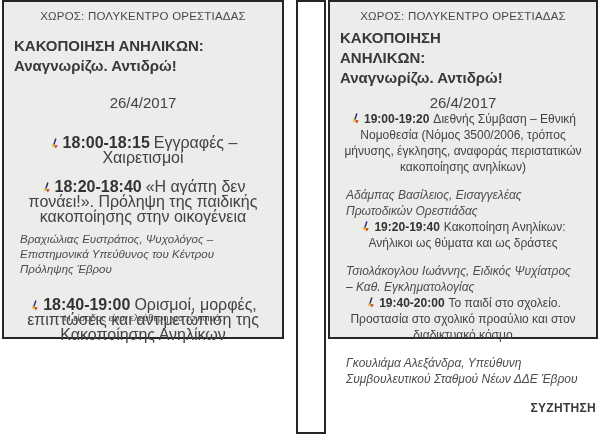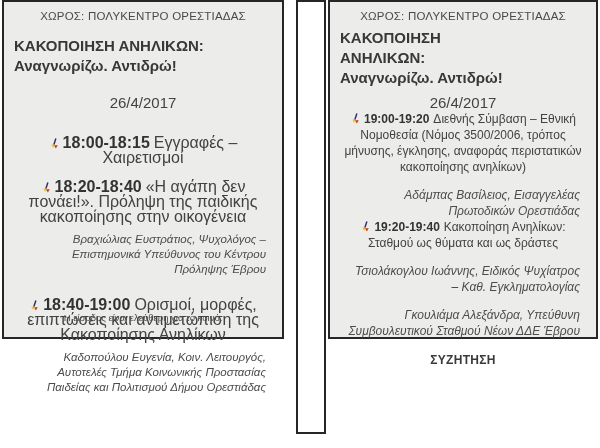--- a/index.html
+++ b/index.html
@@ -18,27 +18,27 @@
     position:absolute;top:0;left:296px;width:30px;height:434px;
     background:#ffffff;border:2px solid #262626;box-sizing:border-box;
   }
   .venue{margin:8px 6px 0;text-align:center;font-size:11.5px;color:#4a4a4a;letter-spacing:.2px;}
   .title{margin:14px 10px 0;text-align:left;font-weight:bold;font-size:15px;color:#383838;line-height:20px;}
   .date{margin:18px 0 0;text-align:center;font-size:15px;color:#434343;}
   .item{margin:8px 14px;text-align:center;line-height:15px;font-size:16px;color:#424242;}
   #right-panel .item{font-size:12px;line-height:16px;margin:0 12px;}
   .item .time{font-weight:bold;color:#333333;margin-right:4px;white-space:nowrap;}
   .bullet{display:inline-block;width:11px;height:11px;margin-right:3px;vertical-align:-1px;}
-  .speaker{margin:0 16px;text-align:right;font-style:italic;font-size:11.5px;line-height:15px;color:#4c4c4c;}
+  .speaker{margin:0 16px;text-align:left;font-style:italic;font-size:11.5px;line-height:15px;color:#4c4c4c;}
   #right-panel .speaker{font-size:12px;line-height:16px;}
   .footer-note{
     position:absolute;left:0;right:0;bottom:14px;text-align:center;
     font-size:9.5px;color:#4c4c4c;
   }
-  .closing{text-align:center;font-weight:bold;font-size:12px;color:#3a3a3a;letter-spacing:.3px;}
+  .closing{text-align:right;font-weight:bold;font-size:12px;color:#3a3a3a;letter-spacing:.3px;}
   .mt24{margin-top:24px;} .mt20{margin-top:20px;} .mt18{margin-top:4px;}
   .mt16{margin-top:16px;} .mt14{margin-top:14px;} .mt12{margin-top:12px;}
   .mt10{margin-top:10px;} .mt6{margin-top:6px;}
 </style>
 </head>
 <body>
 
 <div id="stage">
 
   <div class="panel" id="left-panel">
@@ -68,21 +68,20 @@
     <p class="speaker mt18">Βραχιώλιας Ευστράτιος, Ψυχολόγος – Επιστημονικά Υπεύθυνος του Κέντρου Πρόληψης Έβρου</p>
 
     <p class="item mt20">
       <span class="bullet"><svg viewBox="0 0 12 12" width="11" height="11">
             <path d="M7.5 0.5 L5.2 7.5" stroke="#2b2b6e" stroke-width="1.6" fill="none"></path>
             <path d="M2.5 7 L6.5 7 L4.5 11 Z" fill="#f2c121"></path>
             <path d="M5.5 8 L9.5 8 L7.5 11.5 Z" fill="#c23a2b"></path>
           </svg></span><span class="time">18:40-19:00</span><span>Ορισμοί, μορφές, επιπτώσεις και αντιμετώπιση της Κακοποίησης Ανηλίκων</span>
     </p>
 
-    <p class="speaker mt18">Καδοπούλου Ευγενία, Κοιν. Λειτουργός, Αυτοτελές Τμήμα Κοινωνικής Προστασίας Παιδείας και Πολιτισμού Δήμου Ορεστιάδας</p>
 
     <div class="footer-note">Η είσοδος είναι ελεύθερη για το κοινό.</div>
   </div>
 
   <div id="spine-panel"></div>
 
   <div class="panel" id="right-panel">
     <div class="venue">ΧΩΡΟΣ: ΠΟΛΥΚΕΝΤΡΟ ΟΡΕΣΤΙΑΔΑΣ</div>
     <div class="title mt6">
       <div>ΚΑΚΟΠΟΙΗΣΗ</div>
@@ -99,24 +98,31 @@
           </svg></span><span class="time">19:00-19:20</span><span>Διεθνής Σύμβαση – Εθνική Νομοθεσία (Νόμος 3500/2006, τρόπος μήνυσης, έγκλησης, αναφοράς περιστατικών κακοποίησης ανηλίκων)</span>
     </p>
 
     <p class="speaker mt12">Αδάμπας Βασίλειος, Εισαγγελέας Πρωτοδικών Ορεστιάδας</p>
 
     <p class="item mt12">
       <span class="bullet"><svg viewBox="0 0 12 12" width="11" height="11">
             <path d="M7.5 0.5 L5.2 7.5" stroke="#2b2b6e" stroke-width="1.6" fill="none"></path>
             <path d="M2.5 7 L6.5 7 L4.5 11 Z" fill="#f2c121"></path>
             <path d="M5.5 8 L9.5 8 L7.5 11.5 Z" fill="#c23a2b"></path>
-          </svg></span><span class="time">19:20-19:40</span><span>Κακοποίηση Ανηλίκων: Σταθμού ως θύματα και ως δράστες</span>
+          </svg></span><span class="time">19:20-19:40</span><span>Κακοποίηση Ανηλίκων: Ανήλικοι ως θύματα και ως δράστες</span>
     </p>
 
     <p class="speaker mt12">Τσιολάκογλου Ιωάννης, Ειδικός Ψυχίατρος – Καθ. Εγκληματολογίας</p>
 
+    <p class="item mt12">
+      <span class="bullet"><svg viewBox="0 0 12 12" width="11" height="11">
+            <path d="M7.5 0.5 L5.2 7.5" stroke="#2b2b6e" stroke-width="1.6" fill="none"></path>
+            <path d="M2.5 7 L6.5 7 L4.5 11 Z" fill="#f2c121"></path>
+            <path d="M5.5 8 L9.5 8 L7.5 11.5 Z" fill="#c23a2b"></path>
+          </svg></span><span class="time">19:40-20:00</span><span>Το παιδί στο σχολείο. Προστασία στο σχολικό προαύλιο και στον διαδικτυακό κόσμο</span>
+    </p>
 
     <p class="speaker mt12">Γκουλιάμα Αλεξάνδρα, Υπεύθυνη Συμβουλευτικού Σταθμού Νέων ΔΔΕ Έβρου</p>
 
     <div class="closing mt14">ΣΥΖΗΤΗΣΗ</div>
   </div>
 
 </div>
 
 </body></html>

